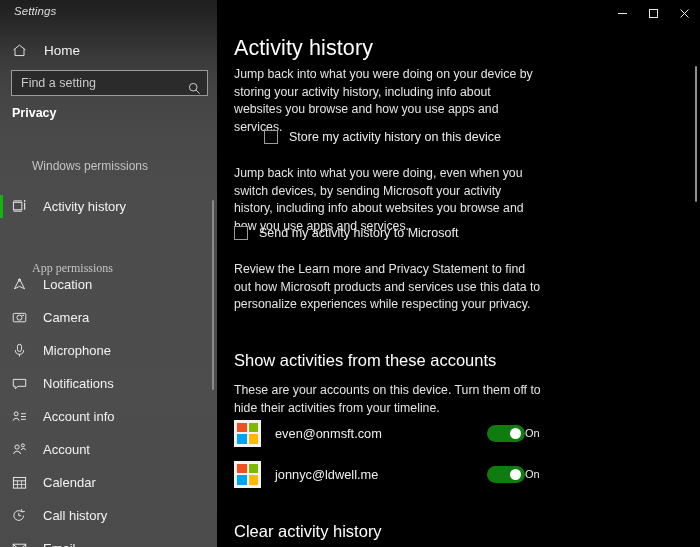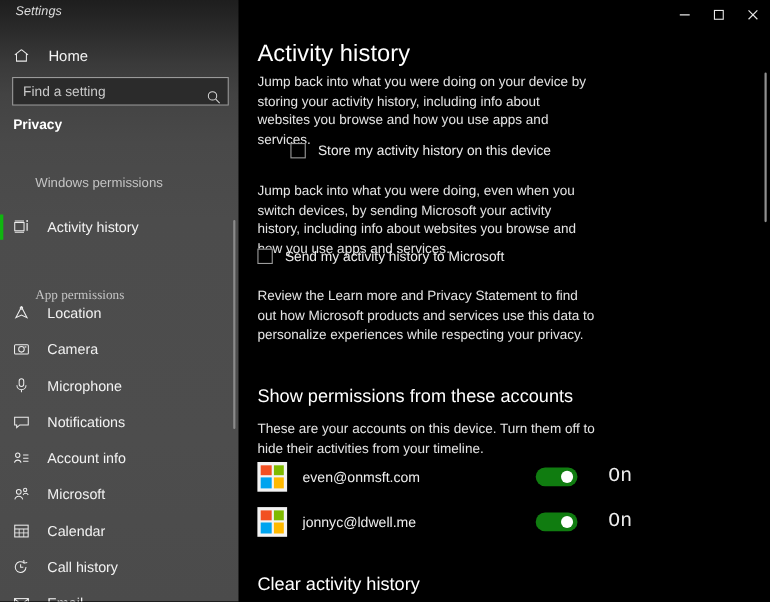--- a/index.html
+++ b/index.html
@@ -290,24 +290,23 @@
   .toggle .knob {
     position: absolute;
     top: 3px;
     right: 4px;
     width: 11px;
     height: 11px;
     border-radius: 50%;
     background: #ffffff;
   }
   .toggle-state {
-    margin-left: 28px;
-    font-size: 18px;
+    margin-left: 0;
+    font-size: 11px;
     color: #ededed;
-    font-family: Liberation Mono, monospace;
   }
   .main-scroll {
     position: absolute;
     right: 3px;
     top: 66px;
     width: 2px;
     height: 136px;
     background: #909090;
     border-radius: 1px;
   }
@@ -438,21 +437,21 @@
 
       <div class="nav-item">
         <span class="ico">
           <svg width="15" height="15" viewBox="0 0 16 16">
             <circle cx="5.4" cy="5.4" r="2.3" fill="none" stroke="currentColor" stroke-width="1"></circle>
             <path d="M1.6 12.8 a3.9 3.9 0 0 1 7.6 0" fill="none" stroke="currentColor" stroke-width="1"></path>
             <circle cx="11.6" cy="3.6" r="1.6" fill="none" stroke="currentColor" stroke-width="1"></circle>
             <path d="M9.6 8.6 a2.7 2.7 0 0 1 5 0" fill="none" stroke="currentColor" stroke-width="1"></path>
           </svg>
         </span>
-        <span class="lbl">Microsoft</span>
+        <span class="lbl">Account</span>
       </div>
 
       <div class="nav-item">
         <span class="ico">
           <svg width="15" height="15" viewBox="0 0 16 16">
             <rect x="1.5" y="2.6" width="13" height="11.4" fill="none" stroke="currentColor" stroke-width="1"></rect>
             <line x1="1.5" y1="6.2" x2="14.5" y2="6.2" stroke="currentColor" stroke-width="1"></line>
             <line x1="5.8" y1="6.2" x2="5.8" y2="14" stroke="currentColor" stroke-width="0.8"></line>
             <line x1="10.2" y1="6.2" x2="10.2" y2="14" stroke="currentColor" stroke-width="0.8"></line>
             <line x1="1.5" y1="10.1" x2="14.5" y2="10.1" stroke="currentColor" stroke-width="0.8"></line>
@@ -500,21 +499,21 @@
 
     <div class="para" style="top:165px;">Jump back into what you were doing, even when you switch devices, by sending Microsoft your activity history, including info about websites you browse and how you use apps and services.</div>
 
     <div class="cbrow" style="top:226px;">
       <span class="cbox"></span>
       <span class="cblbl">Send my activity history to Microsoft</span>
     </div>
 
     <div class="para" style="top:261px;">Review the Learn more and Privacy Statement to find out how Microsoft products and services use this data to personalize experiences while respecting your privacy.</div>
 
-    <div class="section-title" style="top:351px;">Show permissions from these accounts</div>
+    <div class="section-title" style="top:351px;">Show activities from these accounts</div>
 
     <div class="para" style="top:382px;">These are your accounts on this device. Turn them off to hide their activities from your timeline.</div>
 
     <div class="acct-row" style="top:418px;">
       <span class="ms-logo">
         <i style="background:#F25022"></i>
           <i style="background:#7FBA00"></i>
         <i style="background:#00A4EF"></i>
           <i style="background:#FFB900"></i>
       </span>

